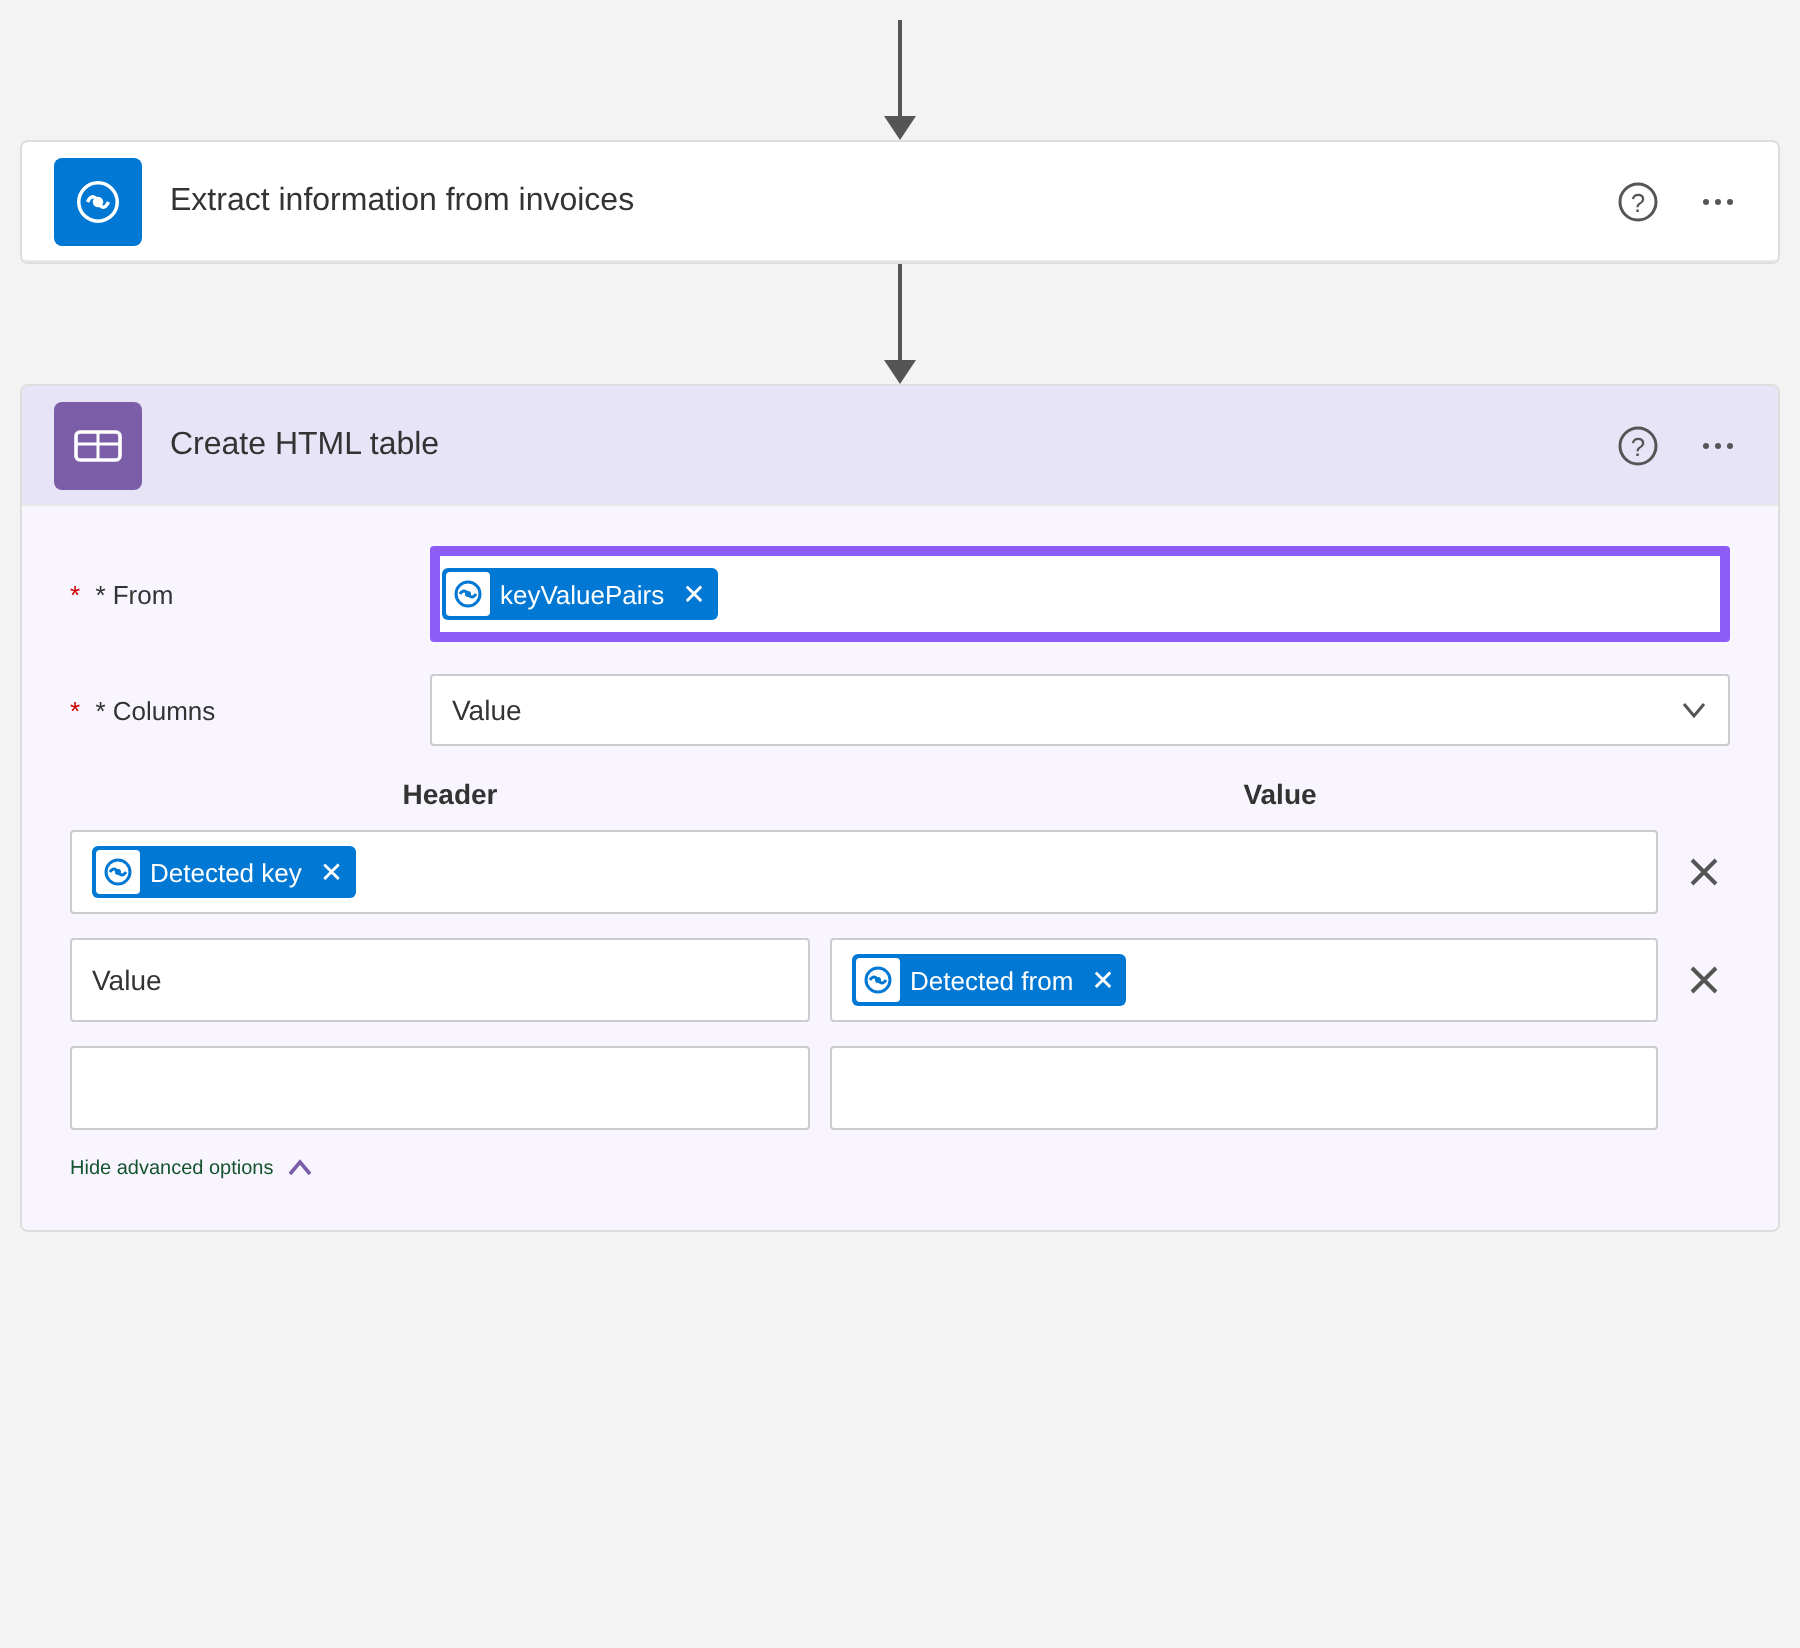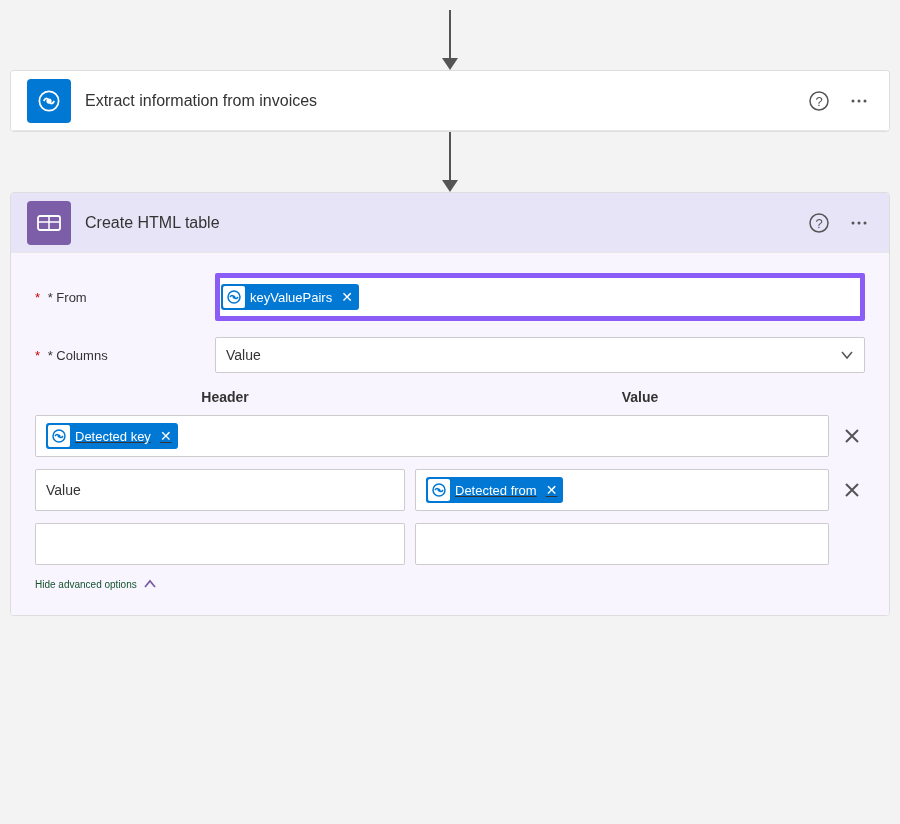--- a/index.html
+++ b/index.html
@@ -237,21 +237,20 @@
       font-size: 14px;
     }
 
     .col-header-input {
       width: 370px;
       flex-shrink: 0;
     }
 
     .col-value-input {
       flex: 1;
-      text-decoration: underline;
     }
 
     .col-remove-btn {
       background: none;
       border: none;
       cursor: pointer;
       color: #555;
       font-size: 18px;
       padding: 4px;
       display: flex;

